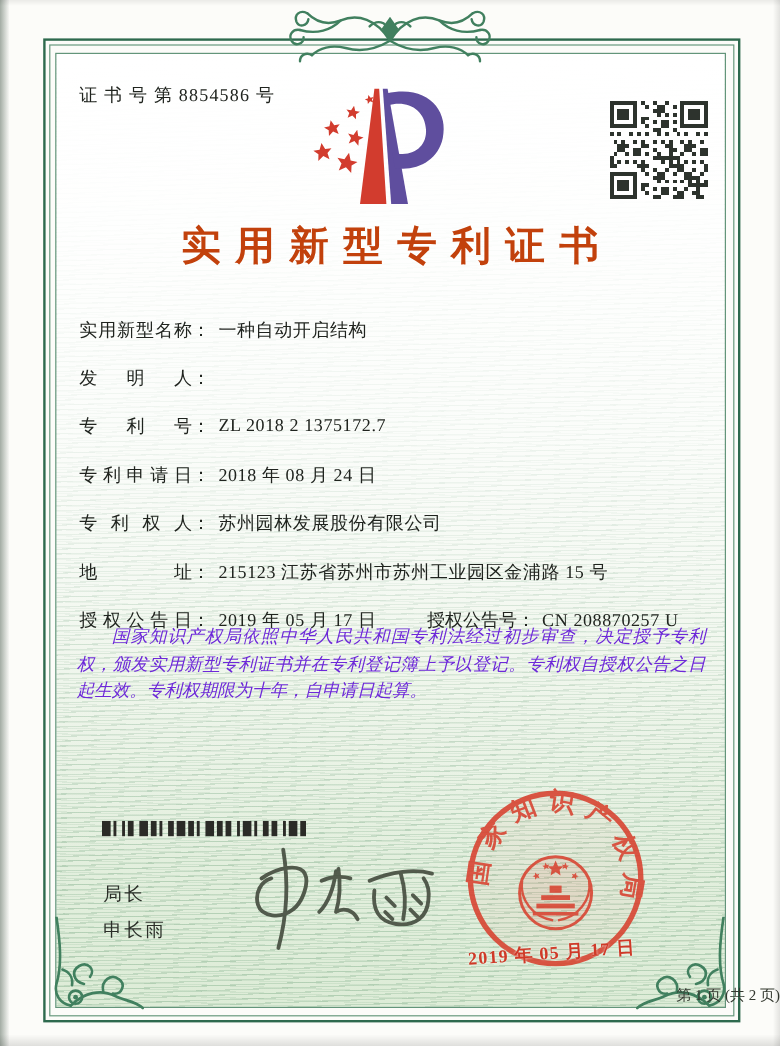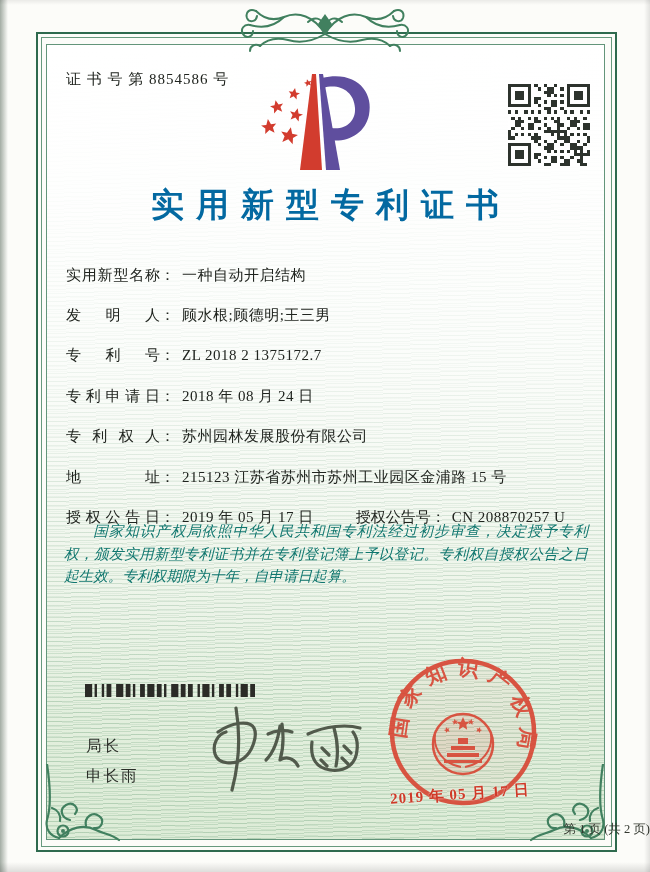--- a/index.html
+++ b/index.html
@@ -33,32 +33,32 @@
   .corner-bl{left:42px;top:764px;}
   .corner-br{left:530px;top:764px;}
 
   .content{position:absolute;inset:0;z-index:3;padding-left:48px;}
 
   .cert-no{position:absolute;left:66px;top:70px;font-size:15px;color:#20241f;letter-spacing:1px;}
   .logo{position:absolute;left:256px;top:70px;}
   .qr{position:absolute;left:508px;top:84px;}
 
   .title{position:absolute;left:0;top:183px;width:100%;text-align:center;
-    font-size:33px;font-weight:600;color:#0369a1;letter-spacing:12px;text-indent:12px;}
+    font-size:33px;font-weight:600;color:#c2410c;letter-spacing:12px;text-indent:12px;}
 
   .fields{position:absolute;left:66px;top:255px;width:520px;font-size:15px;color:#20241f;}
   .frow{height:40.4px;display:flex;align-items:center;white-space:nowrap;}
   .flabel{display:inline-block;width:94px;text-align:justify;text-align-last:justify;}
   .colon{margin-right:7px;}
   .fvalue{letter-spacing:.5px;}
   .pair2{margin-left:42px;}
   .pair2 .colon{margin-right:6px;}
 
   .body-text{position:absolute;left:64px;top:520px;width:524px;font-size:14.6px;line-height:22.6px;
-    color:#0f766e;text-align:justify;font-style:italic;}
+    color:#6d28d9;text-align:justify;font-style:italic;}
   .body-text p{margin:0;text-indent:2em;}
 
   .barcode{position:absolute;left:85px;top:684px;}
 
   .officer{position:absolute;left:86px;top:731px;font-family:"Liberation Sans","DejaVu Sans",sans-serif;
     font-size:15.5px;color:#2a2e28;letter-spacing:2px;line-height:30px;font-style:normal;}
   .signature{position:absolute;left:188px;top:698px;}
 
   .seal{position:absolute;left:378px;top:650px;z-index:4;}
   .seal-date{position:absolute;left:390px;top:785px;z-index:5;font-size:15px;font-weight:bold;
@@ -313,21 +313,20 @@
 
     <div class="fields">
       <div class="frow">
         <span class="flabel">实用新型名称</span>
           <span class="colon">：</span>
         <span class="fvalue">一种自动开启结构</span>
       </div>
       <div class="frow">
         <span class="flabel">发明人</span>
           <span class="colon">：</span>
-        <span class="fvalue">顾水根;顾德明;王三男</span>
       </div>
       <div class="frow">
         <span class="flabel">专利号</span>
           <span class="colon">：</span>
         <span class="fvalue">ZL 2018 2 1375172.7</span>
       </div>
       <div class="frow">
         <span class="flabel">专利申请日</span>
           <span class="colon">：</span>
         <span class="fvalue">2018 年 08 月 24 日</span>

